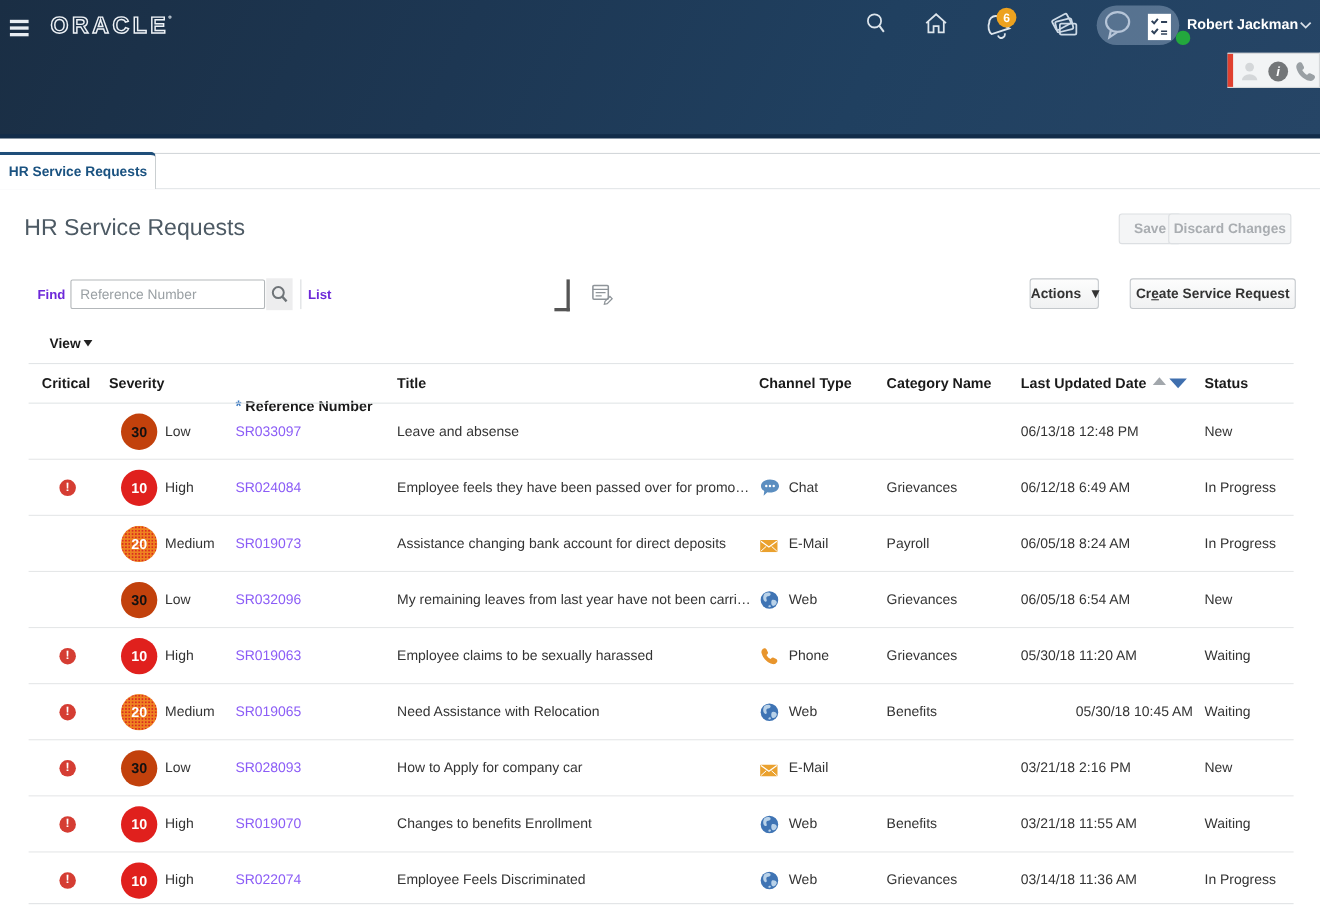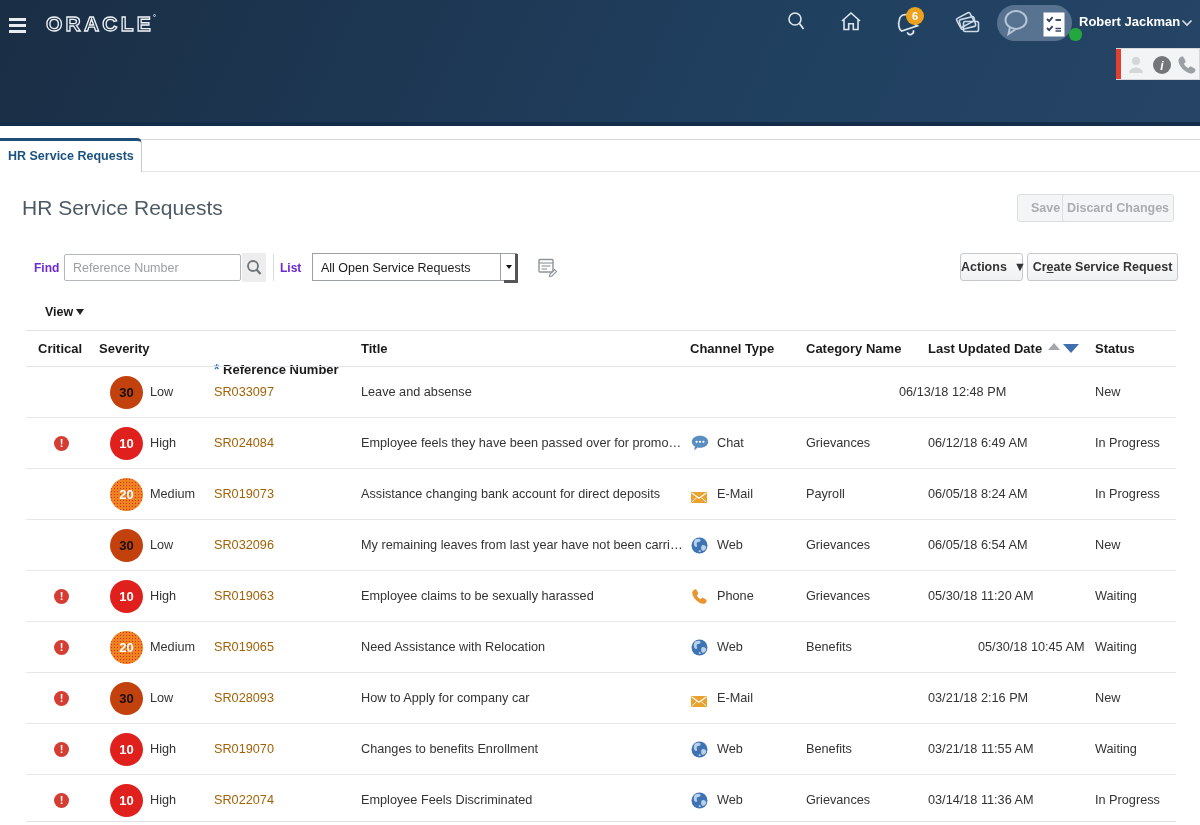--- a/index.html
+++ b/index.html
@@ -40,21 +40,21 @@
 .topline { position:absolute; left:0; top:13px; width:1200px; height:1px; background:#d3d7da; z-index:1; }
 
 
 .h1 { position:absolute; left:22px; top:196px; font-size:21px; color:#4d5a64; font-weight:normal; }
 .btn { position:absolute; height:28px; border:1px solid #c4c8cc; border-radius:3px;
   background:linear-gradient(#fdfdfd,#f0f1f2); font-size:12.5px; font-weight:bold; color:#333;
   text-align:center; }
 .btn.dis { color:#a9adb1; background:#f4f5f6; border-color:#dcdfe2; }
 #bsave { left:1017px; top:194px; width:57px; line-height:26px; }
 #bdiscard { left:1062px; top:194px; width:112px; line-height:26px; }
-#bactions { left:960px; top:253px; width:63px; line-height:26px; }
+#bactions { left:936px; top:253px; width:63px; line-height:26px; }
 #bcreate { left:1027px; top:253px; width:151px; line-height:26px; }
 
 .lbl { position:absolute; font-size:12px; font-weight:bold; color:#6d28d9; }
 #find-input { position:absolute; left:64px; top:254px; width:177px; height:27px;
   border:1px solid #b3b7ba; border-radius:2px; font-size:12.5px; color:#9aa0a4; padding-left:8px;
   font-family:"Liberation Sans",sans-serif; }
 #srchbtn { position:absolute; left:242px; top:253px; width:24px; height:29px; background:#ededee; }
 .vdiv { position:absolute; left:273px; top:254px; width:1px; height:27px; background:#d9dcde; }
 #selbox { position:absolute; left:312px; top:253px; width:205px; height:28px; background:#fff;
   border:1px solid #9aa0a5; }
@@ -69,21 +69,21 @@
 .viewlbl { position:absolute; left:45px; top:305px; font-size:12.5px; font-weight:bold; color:#1a1a1a; }
 .viewarr { position:absolute; left:76px; top:309px; border-left:4.5px solid transparent;
   border-right:4.5px solid transparent; border-top:6px solid #222; }
 
 
 .hairline { position:absolute; left:26px; height:1px; background:#e2e5e7; }
 .th { position:absolute; top:341px; font-size:13px; font-weight:bold; color:#1a1a1a; }
 .row { position:absolute; left:26px; width:1150px; height:51px; border-bottom:1px solid #e5e7e8; }
 .cell { position:absolute; font-size:12.7px; color:#333; top:18px; white-space:nowrap; }
 .tcell { max-width:322px; overflow:hidden; text-overflow:ellipsis; }
-.link { color:#a16207; }
+.link { color:#8b5cf6; }
 .sev { position:absolute; width:33px; height:33px; border-radius:50%; top:9px;
   text-align:center; line-height:33px; font-size:13px; font-weight:bold; }
 .sev30 { background:#c2410c; color:#111; }
 .sev10 { background:#e0201d; color:#fff; }
 .sev20 { background-color:#ef8221; background-image:radial-gradient(#d92b1f 27%, rgba(0,0,0,0) 30%); background-size:3px 3px; color:#fff; }
 .crit { position:absolute; left:28px; top:18px; width:15px; height:15px; border-radius:50%;
   background:#d53d33; color:#fff; text-align:center; line-height:15px; font-size:11px; font-weight:bold; }
 </style>
 </head>
 <body>
@@ -173,24 +173,20 @@
   <div class="lbl" style="left:34px; top:261px;">Find</div>
   <input id="find-input" value="Reference Number" readonly="" style="">
   <div id="srchbtn">
       <svg style="position:absolute;left:3px;top:5px" width="18" height="20" viewBox="0 0 18 20">
         <circle cx="8" cy="8" r="5" fill="none" stroke="#6f7478" stroke-width="1.8"></circle>
         <line x1="11.5" y1="11.5" x2="15.5" y2="16" stroke="#6f7478" stroke-width="2.2"></line>
       </svg>
     </div>
   <div class="vdiv"></div>
   <div class="lbl" style="left:280px; top:261px;">List</div>
-  <div id="selbox">
-      <span class="txt">All Open Service Requests</span>
-      <span class="arr"></span>
-    </div>
   <div id="selshadow"></div>
   <div id="selshadow2"></div>
   <svg style="position:absolute;left:538px;top:258px" width="20" height="20" viewBox="0 0 20 20">
       <g stroke="#8e9499" fill="none">
         <rect x="1" y="1.5" width="14" height="12.5" rx="1" stroke-width="1.4"></rect>
         <line x1="1" y1="5" x2="15" y2="5" stroke-width="1.1"></line>
         <line x1="3.5" y1="8" x2="12.5" y2="8" stroke-width="1.1"></line>
         <line x1="3.5" y1="11" x2="9" y2="11" stroke-width="1.1"></line>
         <path d="M12 16 l4.5 -4.5 l2 2 L14 18 l-2.6 0.6 Z" stroke-width="1.1"></path>
       </g>
@@ -212,21 +208,21 @@
   <div style="position:absolute;left:1063px;top:344px;width:0;height:0;border-left:8.5px solid transparent;border-right:8.5px solid transparent;border-top:9.5px solid #3f6fae;"></div>
   <div class="th" style="left:1095px;">Status</div>
   <div class="hairline" style="top:366px; width:1150px;"></div>
 
   <div id="rows">
       <div class="row" style="top:367px">
         <div class="sev sev30" style="left:84px">30</div>
         <div class="cell" style="left:124px">Low</div>
         <div class="cell link" style="left:188px">SR033097</div>
         <div class="cell tcell" style="left:335px">Leave and absense</div>
-        <div class="cell" style="left:873px">06/13/18 12:48 PM</div>
+        <div class="cell" style="left:902px">06/13/18 12:48 PM</div>
         <div class="cell" style="left:1069px">New</div>
       </div>
       <div class="row" style="top:418px">
         <div class="crit">!</div>
         <div class="sev sev10" style="left:84px">10</div>
         <div class="cell" style="left:124px">High</div>
         <div class="cell link" style="left:188px">SR024084</div>
         <div class="cell tcell" style="left:335px">Employee feels they have been passed over for promotion</div>
         <div style="position:absolute;left:665px;top:17px"><svg width="18" height="17" viewBox="0 0 18 17">
             <path d="M9 0.8 C13.8 0.8 17.2 3.4 17.2 6.8 C17.2 10.2 13.8 12.8 9 12.8 C8.2 12.8 7.4 12.7 6.6 12.5 L3.2 15.6 L3.8 11.4 C1.9 10.3 0.8 8.7 0.8 6.8 C0.8 3.4 4.2 0.8 9 0.8 Z" fill="#5b8ec0"></path>

